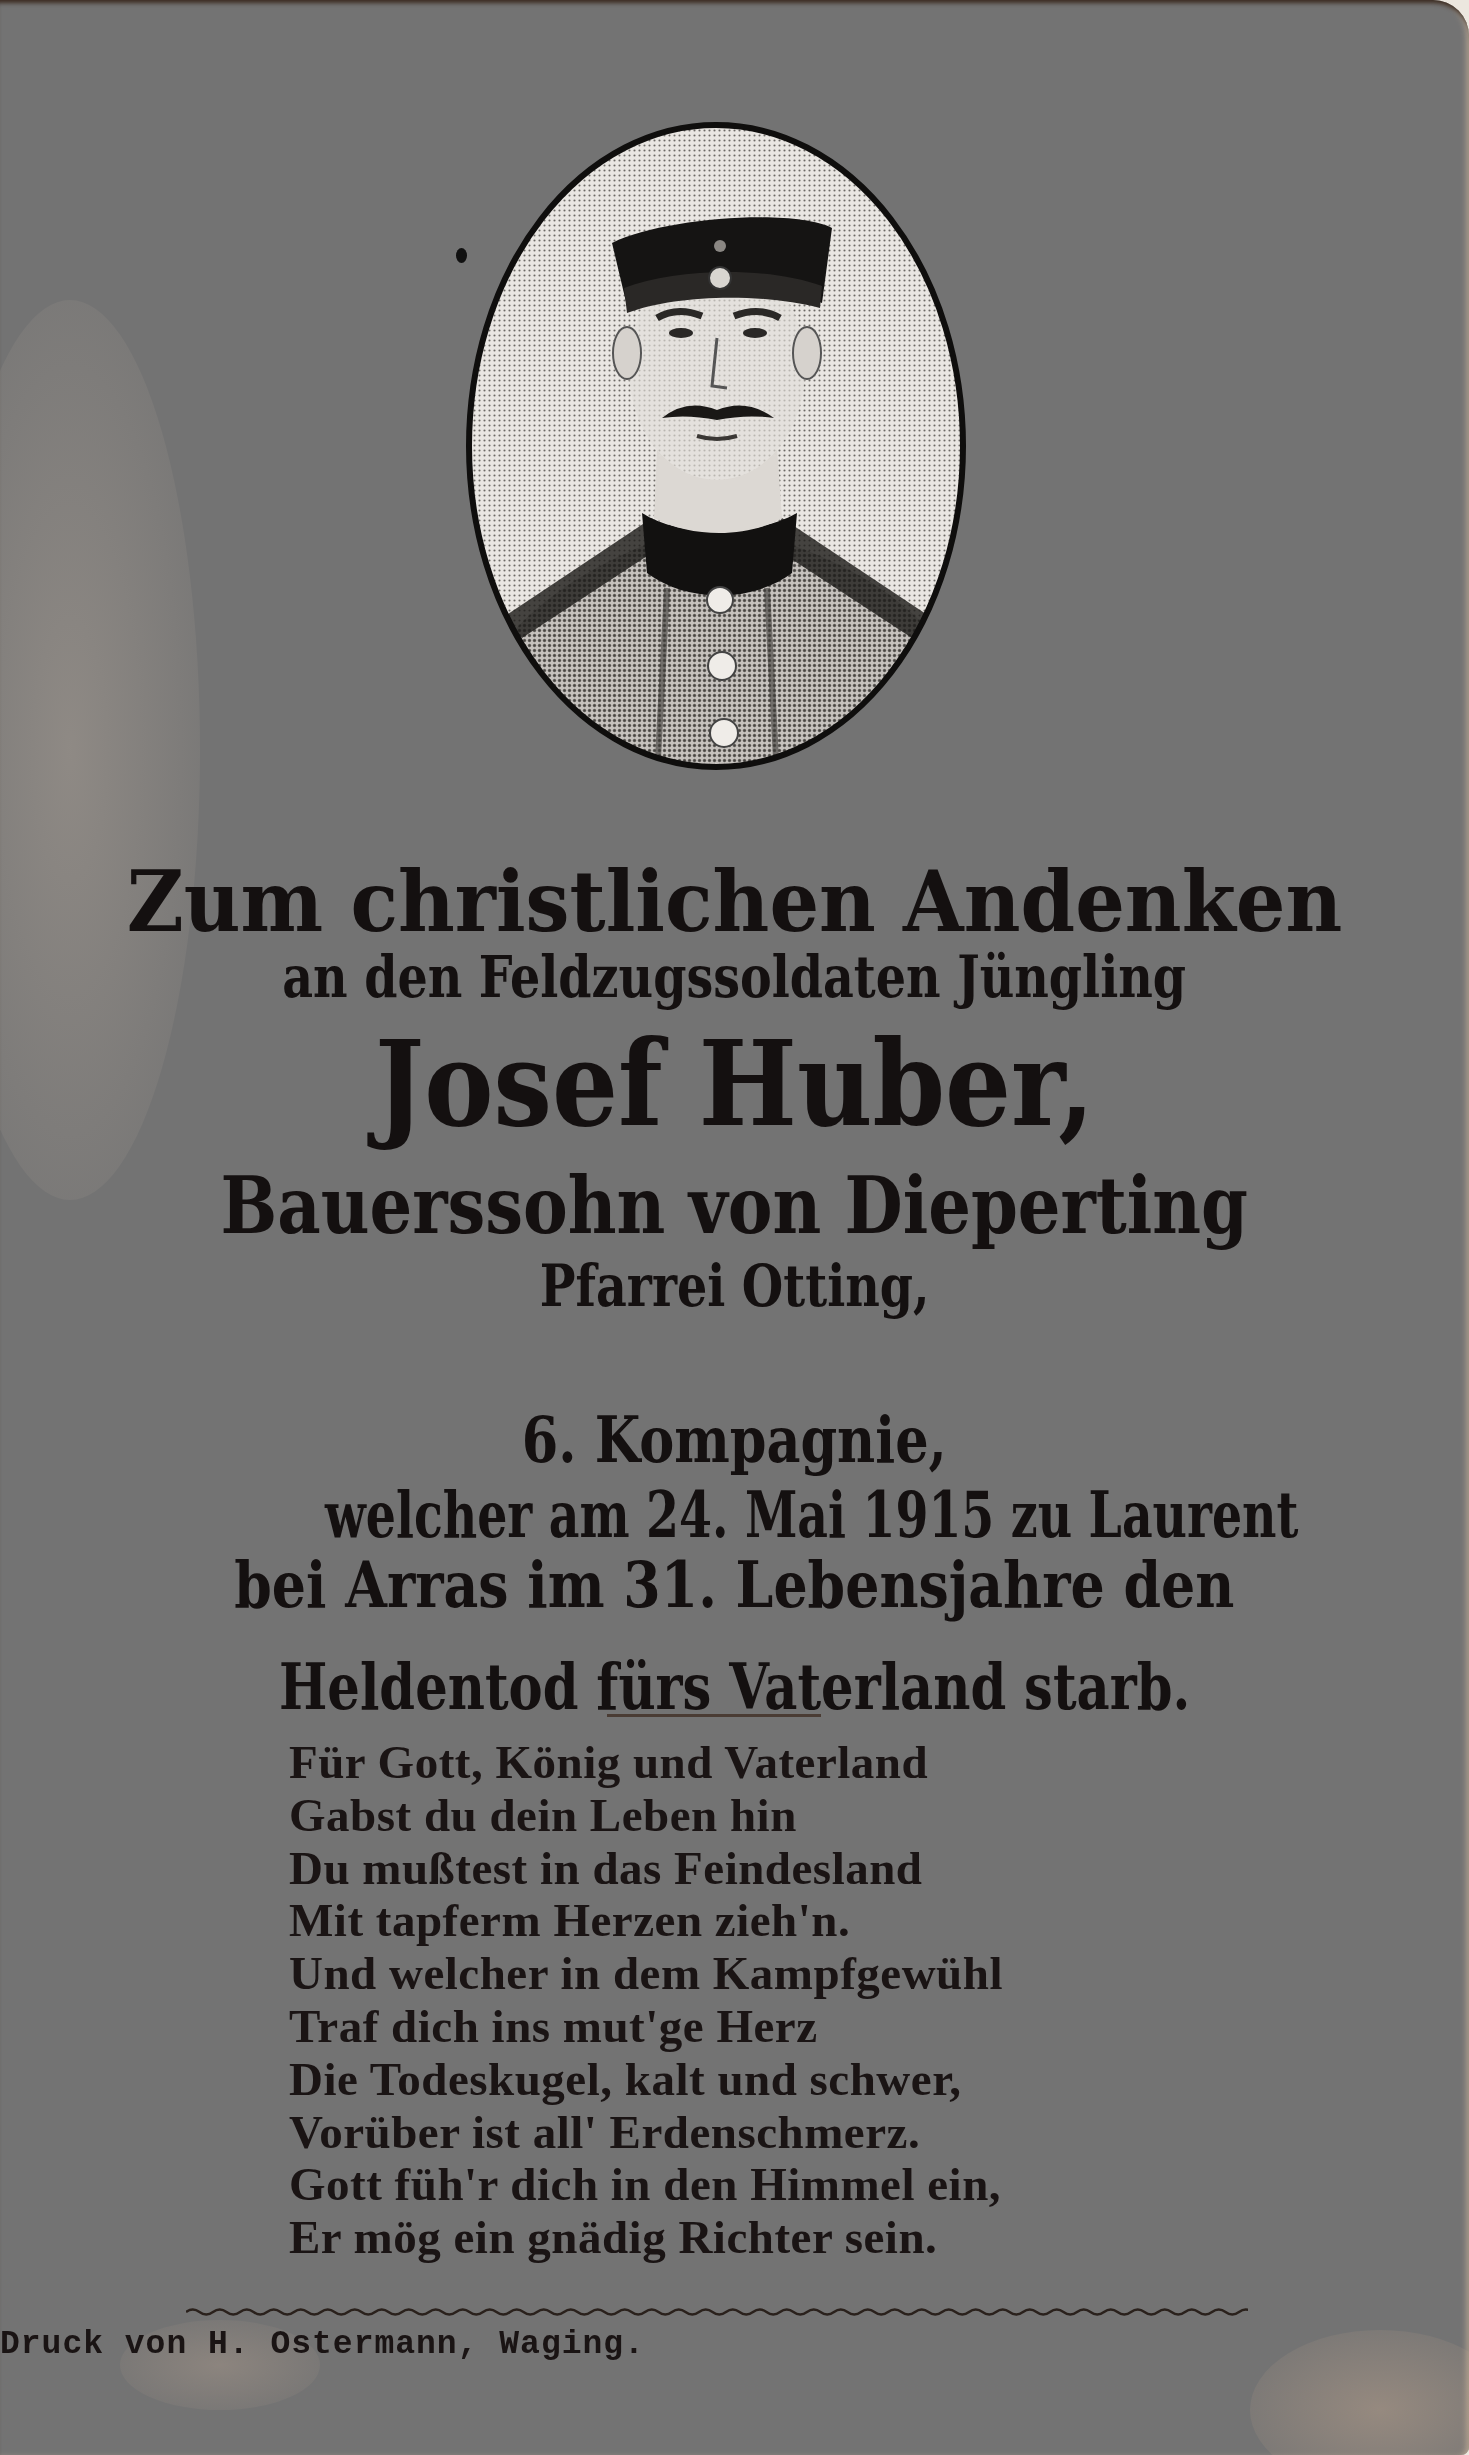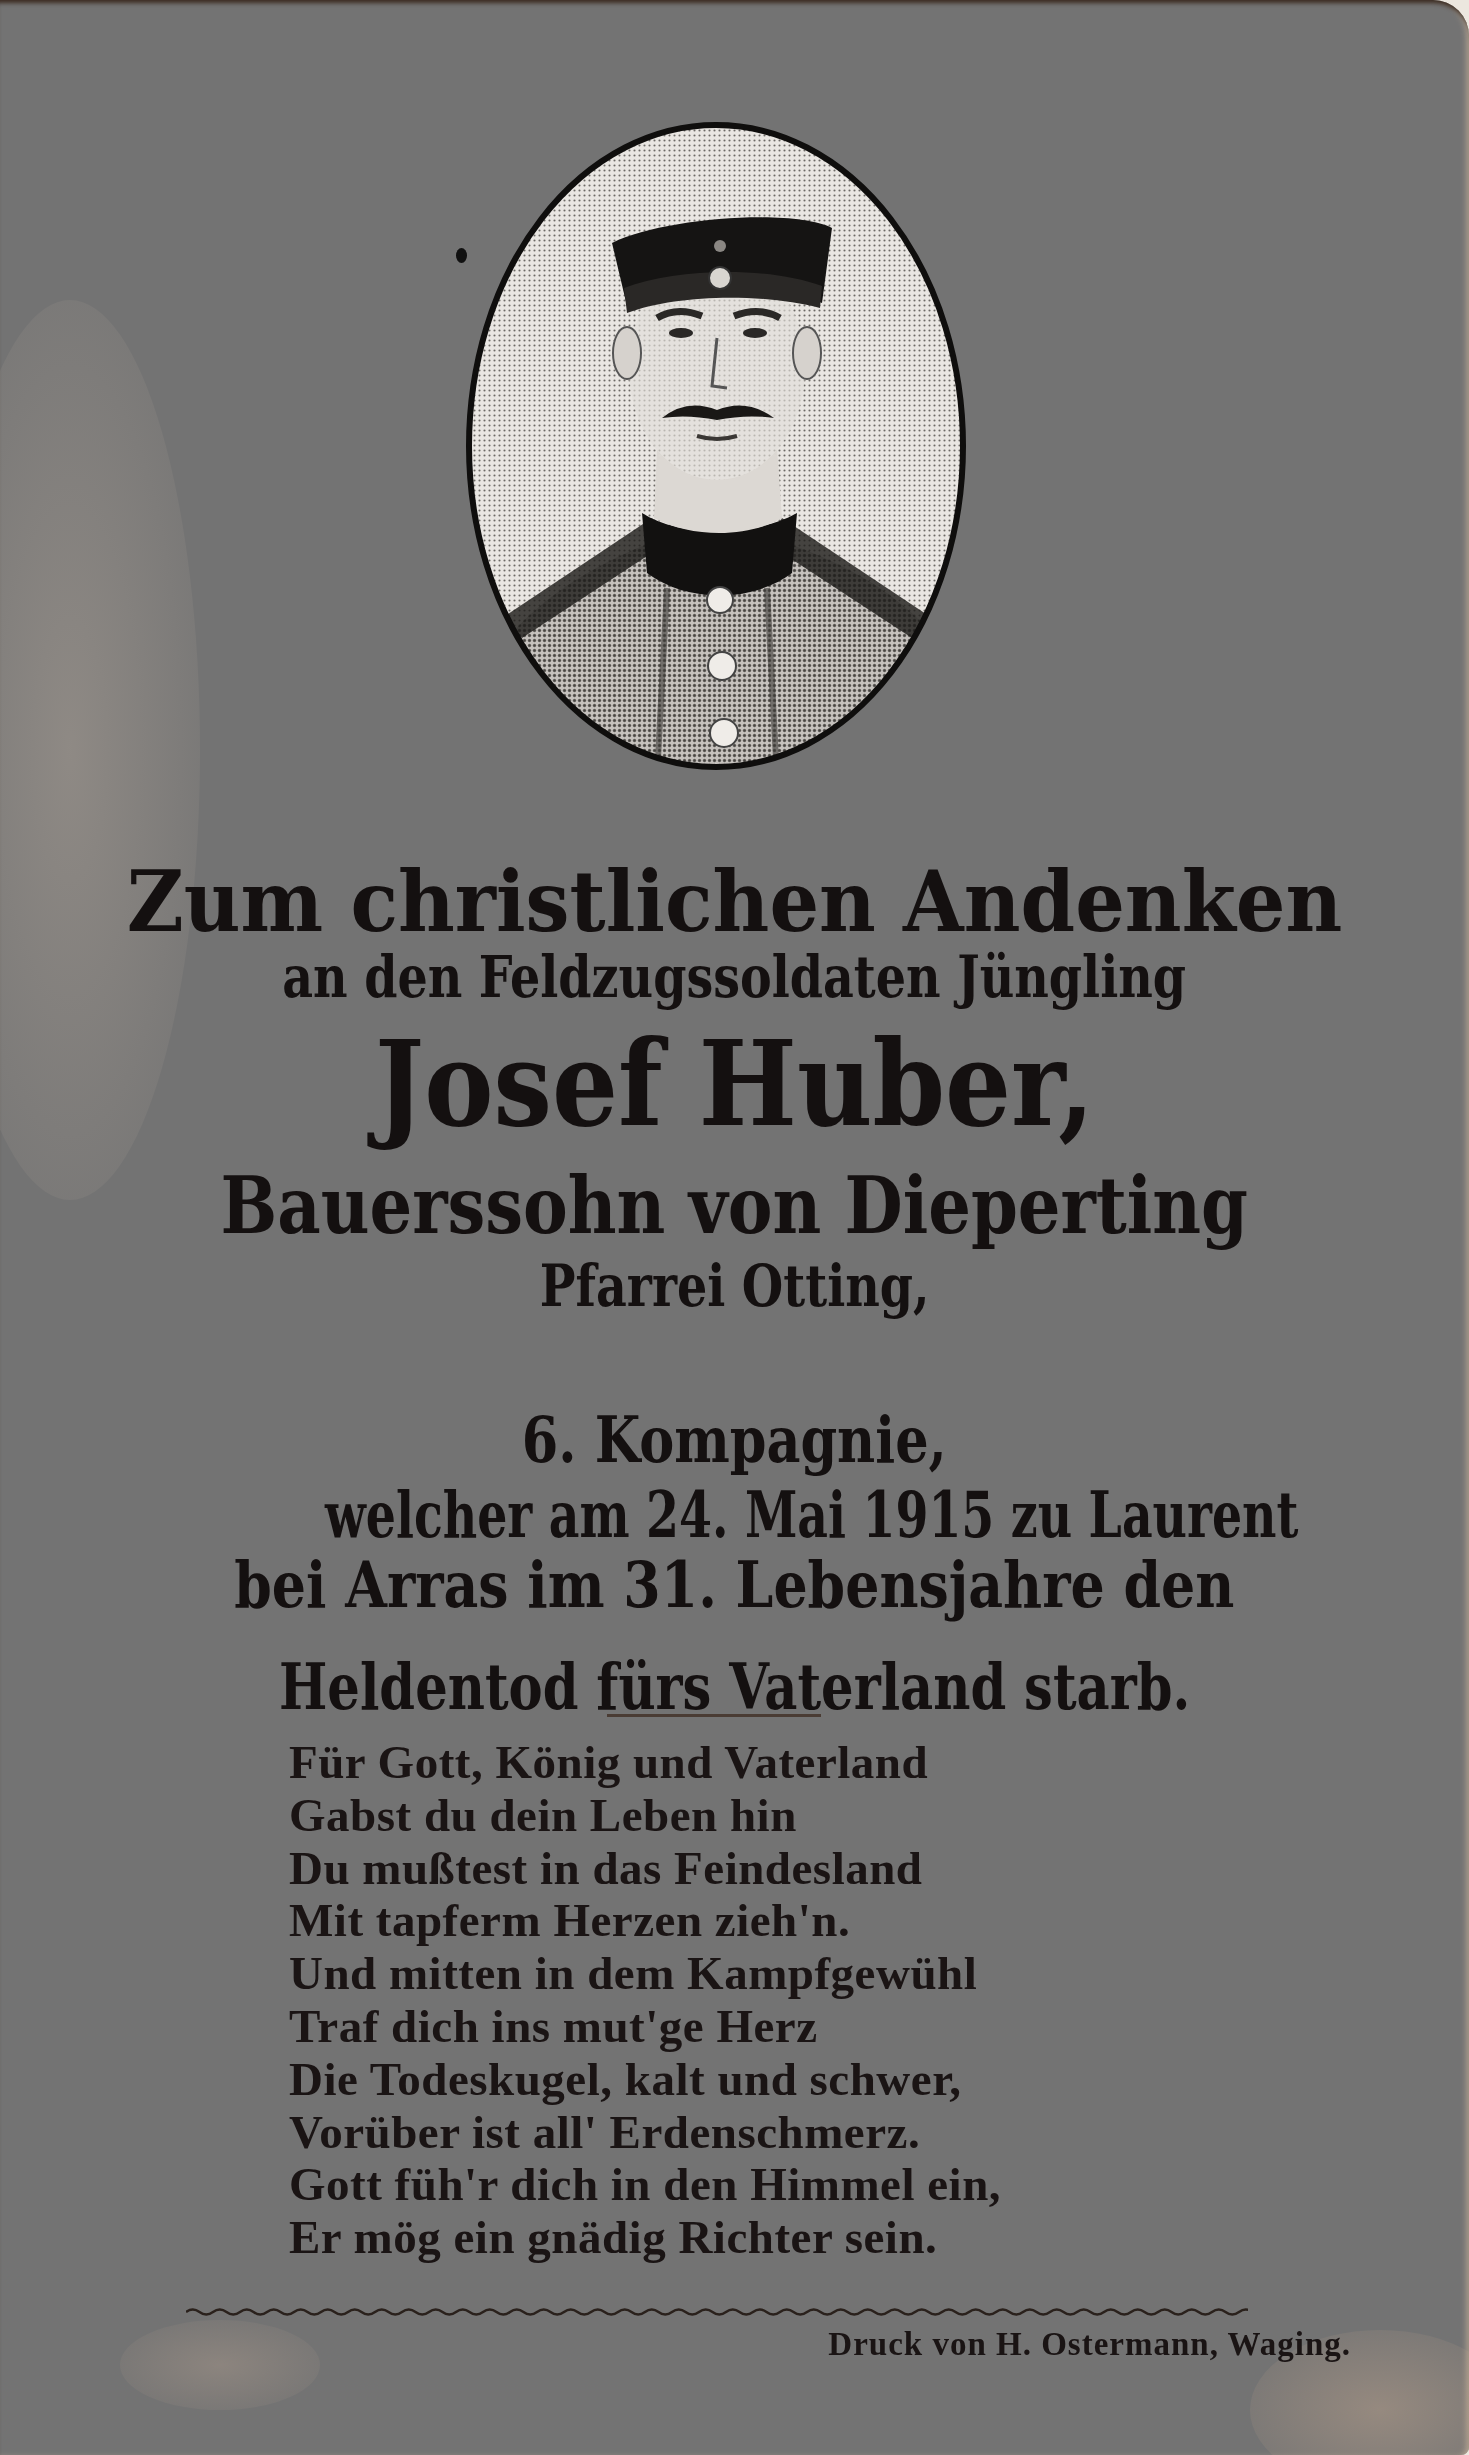--- a/index.html
+++ b/index.html
@@ -18,22 +18,22 @@
     white-space:nowrap; letter-spacing:0px;
   }
   .stretch { display:inline-block; transform-origin:center top; }
   #poem { position:absolute; left:289px; top:1736px; }
   .poem-line {
     font-family:"Liberation Serif", serif; font-weight:bold; color:#1a1414;
     font-size:47px; line-height:52.8px; height:52.8px; white-space:nowrap;
     letter-spacing:0.5px;
   }
   #printer {
-    position:absolute; left:0; width:1351px; top:2326px; text-align:right;
-    font-family:Liberation Serif, serif; font-weight:bold; font-size:33px; color:#1a1414;
+    position:absolute; left:0; width:1351px; top:2326px; text-align:left;
+    font-family:Liberation Mono, monospace; font-weight:bold; font-size:33px; color:#1a1414;
     letter-spacing:1px;
   }
   #divider { position:absolute; left:607px; top:1714px; width:214px; height:3px; background:#4a3c34; }
   #wavy { position:absolute; left:186px; top:2302px; }
   #portrait { position:absolute; left:462px; top:118px; }
   #dot { position:absolute; left:456px; top:248px; width:11px; height:15px; border-radius:50%; background:#111; }
 </style>
 </head>
 <body>
 
@@ -131,21 +131,21 @@
     <span class="stretch" style="transform:scaleX(0.80);">Heldentod fürs Vaterland starb.</span>
   </div>
 
   <div id="divider"></div>
 
   <div id="poem">
     <div class="poem-line">Für Gott, König und Vaterland</div>
     <div class="poem-line">Gabst du dein Leben hin</div>
     <div class="poem-line">Du mußtest in das Feindesland</div>
     <div class="poem-line">Mit tapferm Herzen zieh'n.</div>
-    <div class="poem-line">Und mitten in dem Kampfgewühl</div>
+    <div class="poem-line">Und welcher in dem Kampfgewühl</div>
     <div class="poem-line">Traf dich ins mut'ge Herz</div>
     <div class="poem-line">Die Todeskugel, kalt und schwer,</div>
     <div class="poem-line">Vorüber ist all' Erdenschmerz.</div>
     <div class="poem-line">Gott füh'r dich in den Himmel ein,</div>
     <div class="poem-line">Er mög ein gnädig Richter sein.</div>
   </div>
 
   <svg id="wavy" width="1062" height="20" viewBox="0 0 1062 20">
     <path id="wavePath" d="M0 10 Q6.75 5 13.5 10 Q20.25 15 27 10 Q33.75 5 40.5 10 Q47.25 15 54 10 Q60.75 5 67.5 10 Q74.25 15 81 10 Q87.75 5 94.5 10 Q101.25 15 108 10 Q114.75 5 121.5 10 Q128.25 15 135 10 Q141.75 5 148.5 10 Q155.25 15 162 10 Q168.75 5 175.5 10 Q182.25 15 189 10 Q195.75 5 202.5 10 Q209.25 15 216 10 Q222.75 5 229.5 10 Q236.25 15 243 10 Q249.75 5 256.5 10 Q263.25 15 270 10 Q276.75 5 283.5 10 Q290.25 15 297 10 Q303.75 5 310.5 10 Q317.25 15 324 10 Q330.75 5 337.5 10 Q344.25 15 351 10 Q357.75 5 364.5 10 Q371.25 15 378 10 Q384.75 5 391.5 10 Q398.25 15 405 10 Q411.75 5 418.5 10 Q425.25 15 432 10 Q438.75 5 445.5 10 Q452.25 15 459 10 Q465.75 5 472.5 10 Q479.25 15 486 10 Q492.75 5 499.5 10 Q506.25 15 513 10 Q519.75 5 526.5 10 Q533.25 15 540 10 Q546.75 5 553.5 10 Q560.25 15 567 10 Q573.75 5 580.5 10 Q587.25 15 594 10 Q600.75 5 607.5 10 Q614.25 15 621 10 Q627.75 5 634.5 10 Q641.25 15 648 10 Q654.75 5 661.5 10 Q668.25 15 675 10 Q681.75 5 688.5 10 Q695.25 15 702 10 Q708.75 5 715.5 10 Q722.25 15 729 10 Q735.75 5 742.5 10 Q749.25 15 756 10 Q762.75 5 769.5 10 Q776.25 15 783 10 Q789.75 5 796.5 10 Q803.25 15 810 10 Q816.75 5 823.5 10 Q830.25 15 837 10 Q843.75 5 850.5 10 Q857.25 15 864 10 Q870.75 5 877.5 10 Q884.25 15 891 10 Q897.75 5 904.5 10 Q911.25 15 918 10 Q924.75 5 931.5 10 Q938.25 15 945 10 Q951.75 5 958.5 10 Q965.25 15 972 10 Q978.75 5 985.5 10 Q992.25 15 999 10 Q1005.75 5 1012.5 10 Q1019.25 15 1026 10 Q1032.75 5 1039.5 10 Q1046.25 15 1053 10 Q1059.75 5 1066.5 10 Q1073.25 15 1080 10" fill="none" stroke="#2a211c" stroke-width="2.5"></path>
   </svg>

